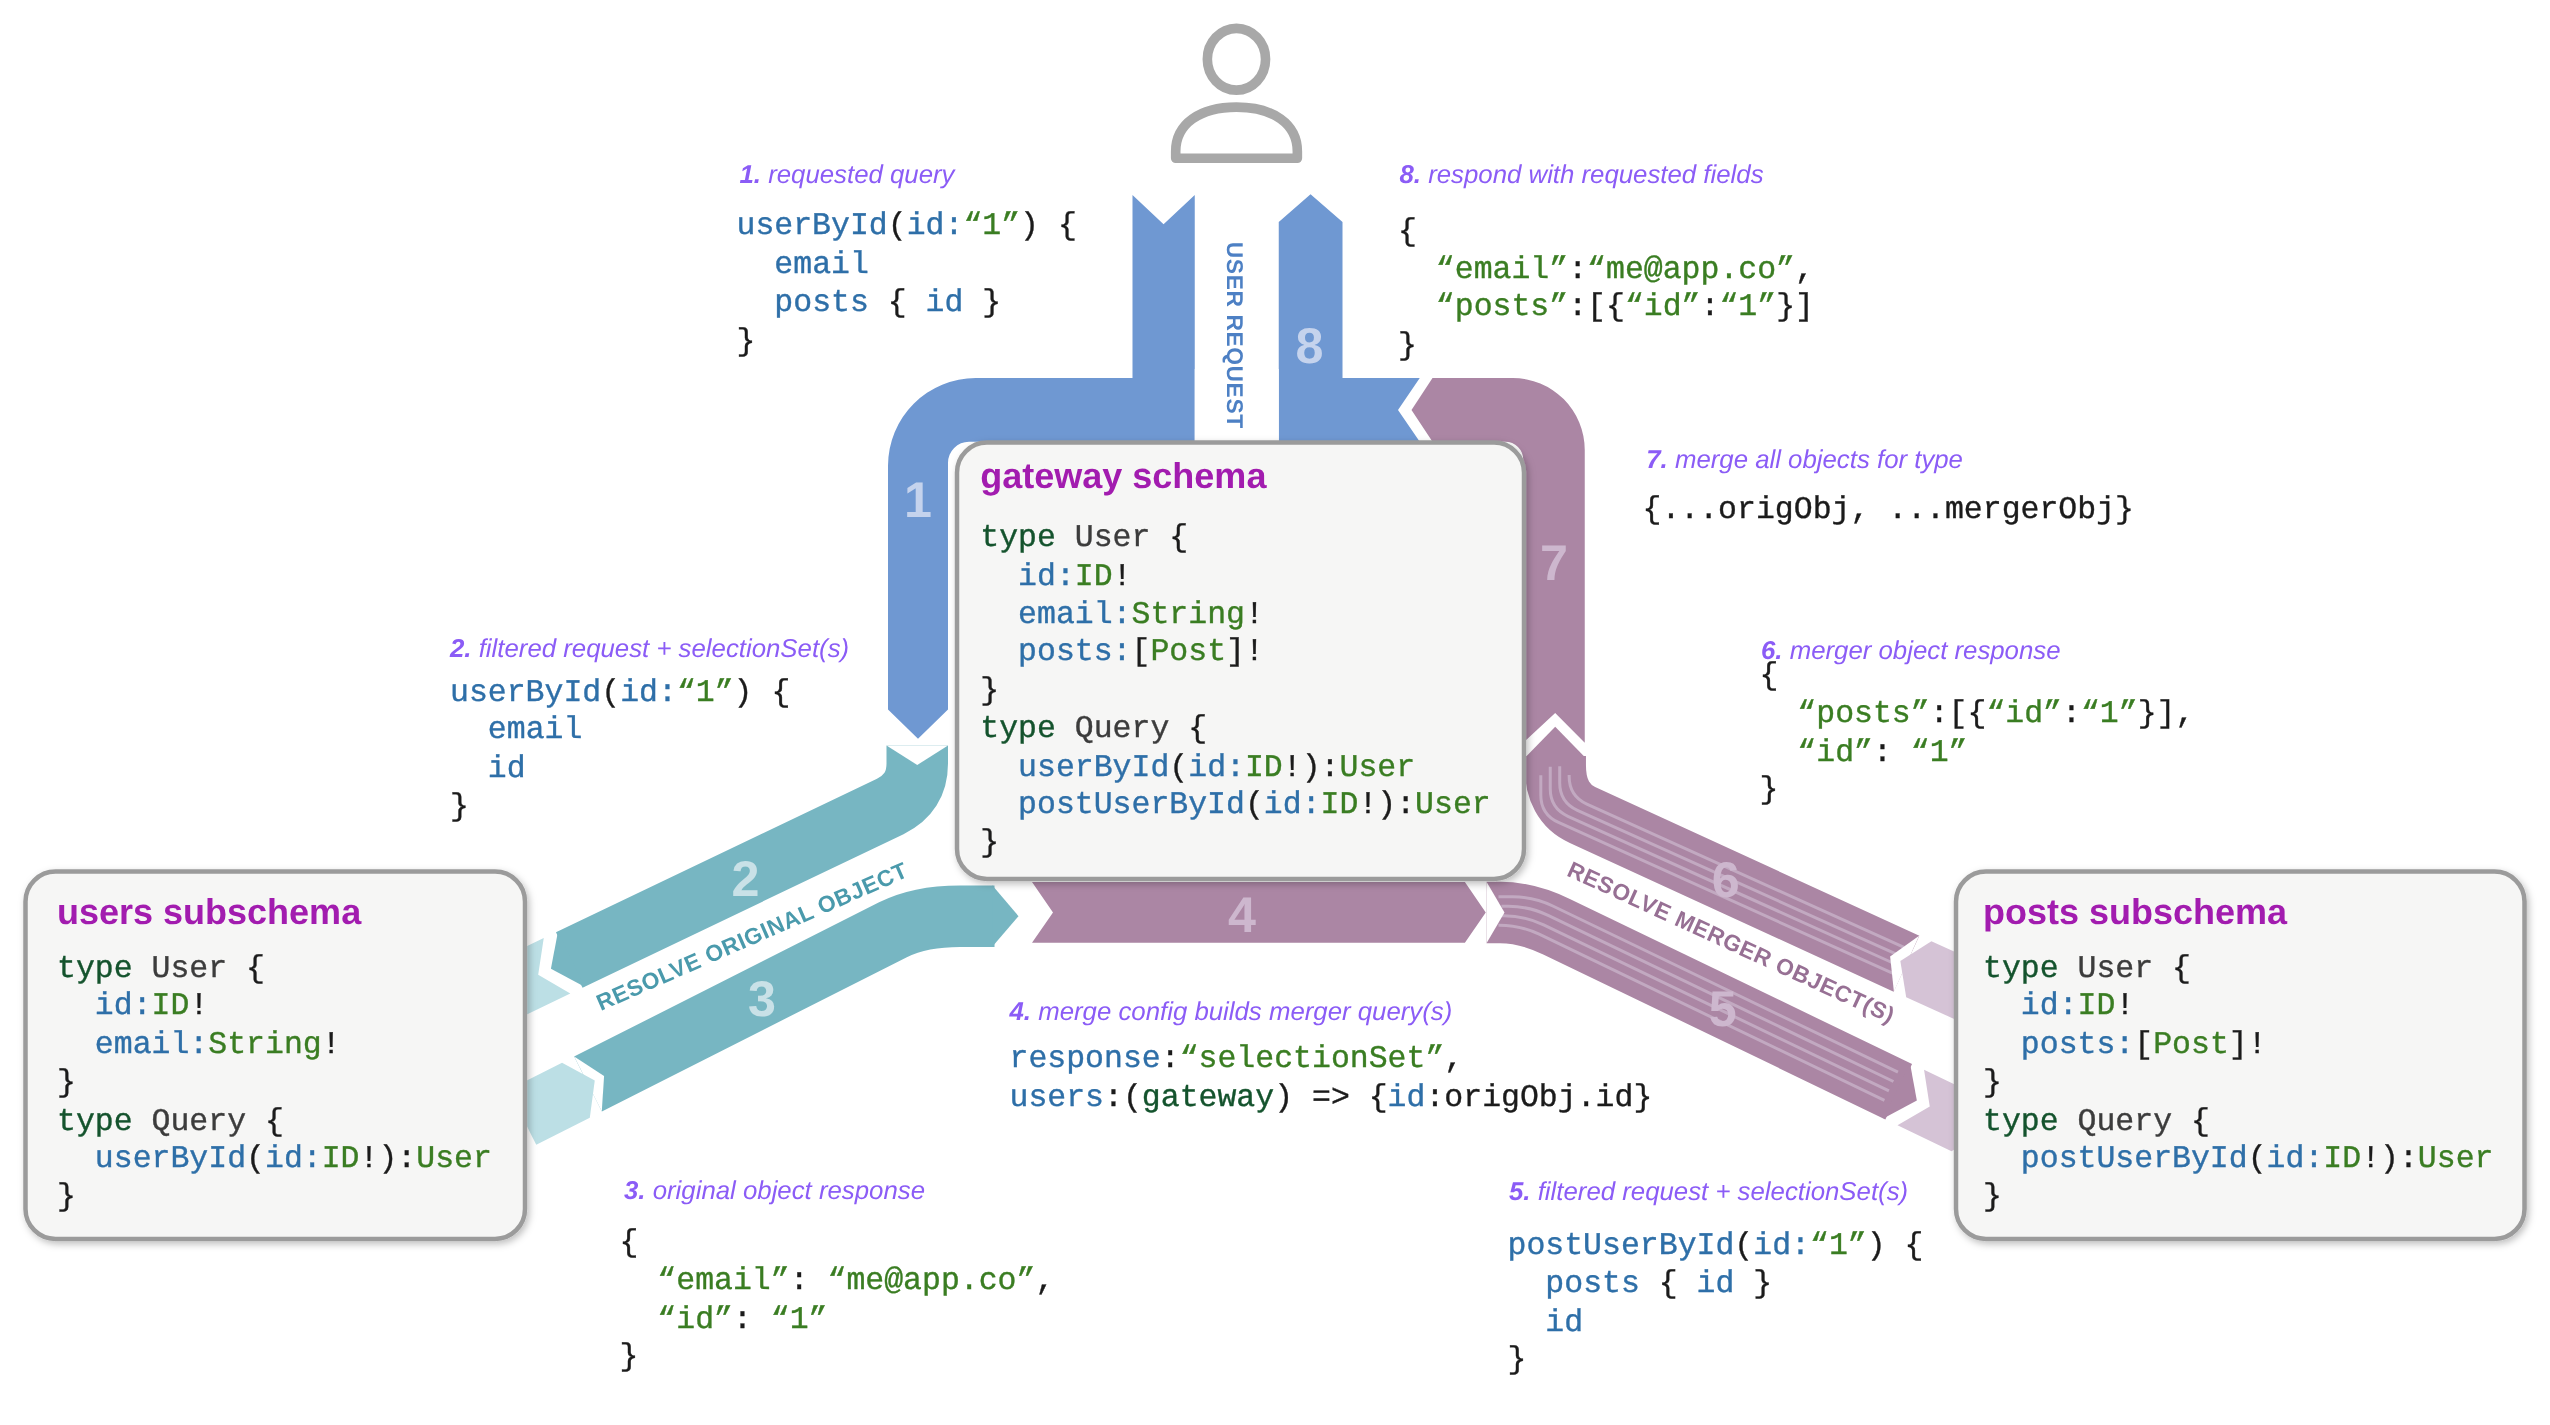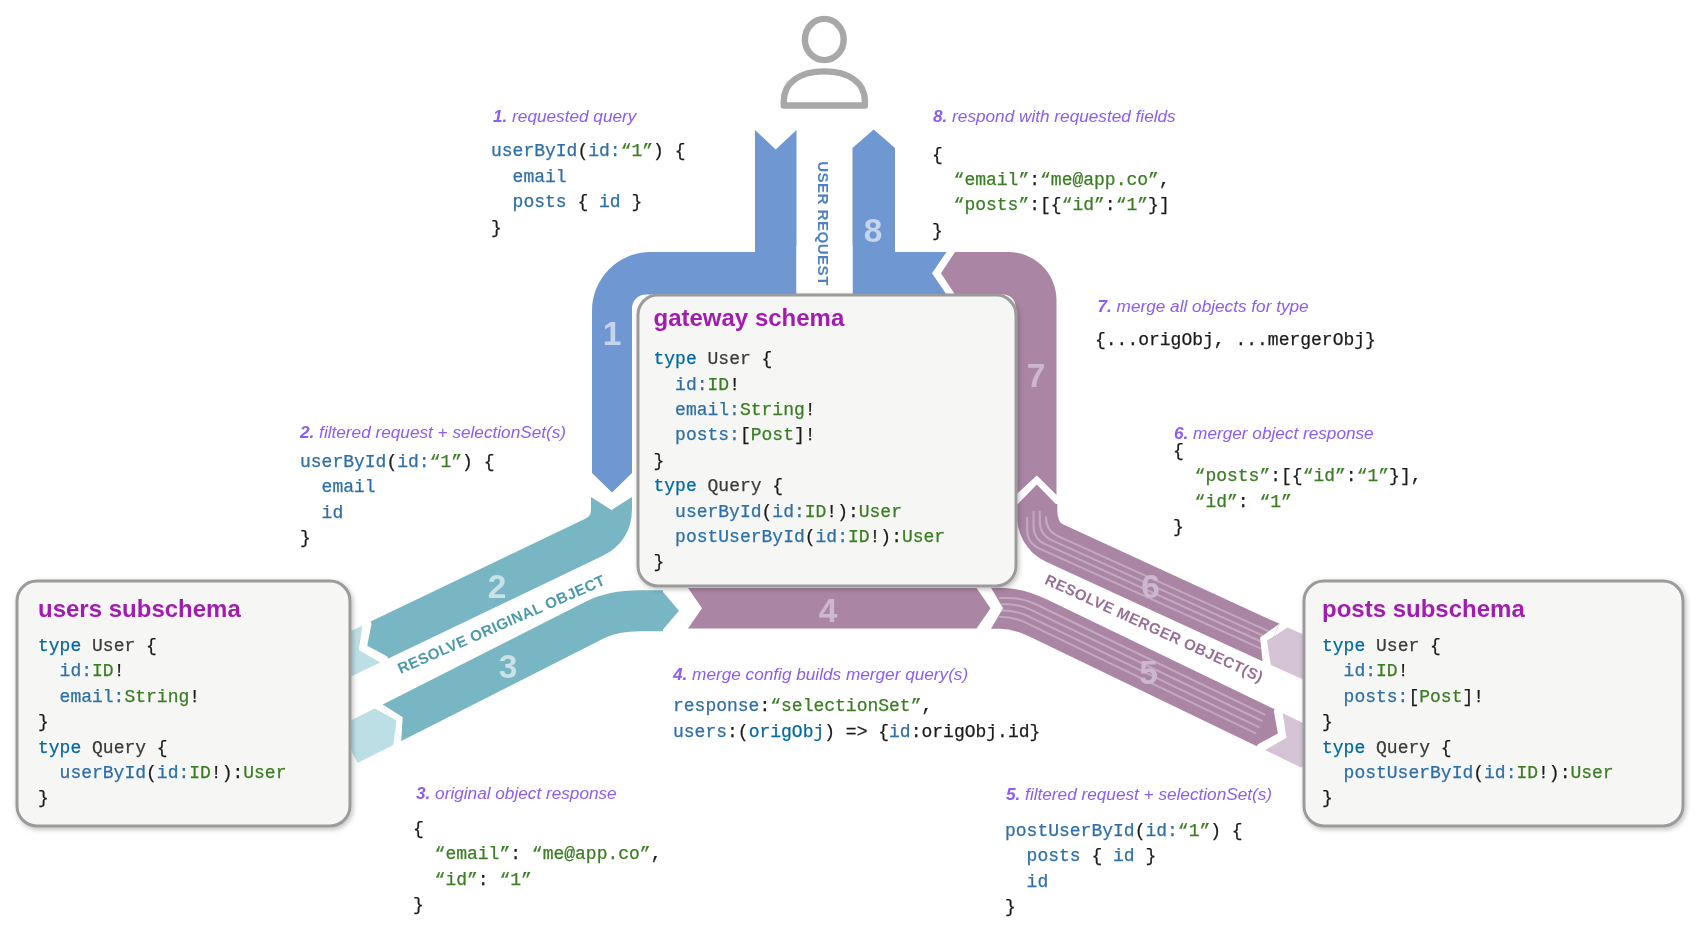--- a/index.html
+++ b/index.html
@@ -1,22 +1,22 @@
 <!DOCTYPE html>
 <html><head><meta charset="utf-8">
 <style>
 html,body{margin:0;padding:0;width:1700px;height:950px;background:#ffffff;overflow:hidden}
 #wrap{position:relative;width:1700px;height:950px;font-family:"Liberation Sans",sans-serif}
 .ann{position:absolute;font-size:17.2px;font-style:italic;color:#8b5cf6;white-space:nowrap}
 .ann b{font-style:italic}
-.code{position:absolute;margin:0;font-family:"Liberation Mono",monospace;font-size:18px;line-height:25.4px;color:#1b1b1b;white-space:pre;-webkit-text-stroke:0.25px}
+.code{position:absolute;margin:0;font-family:"Liberation Mono",monospace;font-size:21px;line-height:25.4px;color:#1b1b1b;white-space:pre;-webkit-text-stroke:0.25px}
 .code i{font-style:normal}
 .code .b{color:#2e6fa8}
 .code .g{color:#3a7d22}
-.code .r{color:#0369a1}
+.code .r{color:#14532d}
 .code .d{color:#3c3c3c}
 .title{position:absolute;font-size:24px;font-weight:bold;color:#a21caf;white-space:nowrap}
 </style></head>
 <body>
 <div id="wrap">
 <svg width="1700" height="950" viewBox="0 0 1700 950" style="position:absolute;left:0;top:0">
       <defs>
         <filter id="ds" x="-5%" y="-5%" width="115%" height="115%">
           <feDropShadow dx="1.5" dy="2" stdDeviation="2.5" flood-color="#000000" flood-opacity="0.25"></feDropShadow>
         </filter>
@@ -86,21 +86,21 @@
 <pre class="code" style="left:300px;top:450px"><i class="b">userById</i>(<i class="b">id:</i><i class="g">“1”</i>) {
   <i class="b">email</i>
   <i class="b">id</i>
 }</pre>
 <pre class="code" style="left:1095px;top:327.5px">{...origObj, ...mergerObj}</pre>
 <pre class="code" style="left:1173px;top:438.7px">{
   <i class="g">“posts”</i>:[{<i class="g">“id”</i>:<i class="g">“1”</i>}],
   <i class="g">“id”</i>: <i class="g">“1”</i>
 }</pre>
 <pre class="code" style="left:673px;top:694.1px"><i class="b">response</i>:<i class="g">“selectionSet”</i>,
-<i class="b">users</i>:(<i class="r">origObj</i>) =&gt; {<i class="b">id</i>:origObj.id}</pre>
+<i class="b">users</i>:(<i class="r">gateway</i>) =&gt; {<i class="b">id</i>:origObj.id}</pre>
 <pre class="code" style="left:413px;top:817px">{
   <i class="g">“email”</i>: <i class="g">“me@app.co”</i>,
   <i class="g">“id”</i>: <i class="g">“1”</i>
 }</pre>
 <pre class="code" style="left:1005px;top:818.9px"><i class="b">postUserById</i>(<i class="b">id:</i><i class="g">“1”</i>) {
   <i class="b">posts</i> { <i class="b">id</i> }
   <i class="b">id</i>
 }</pre>
 <div class="title" style="left:38px;top:594.6px">users subschema</div>
 <div class="title" style="left:1322px;top:594.6px">posts subschema</div>

